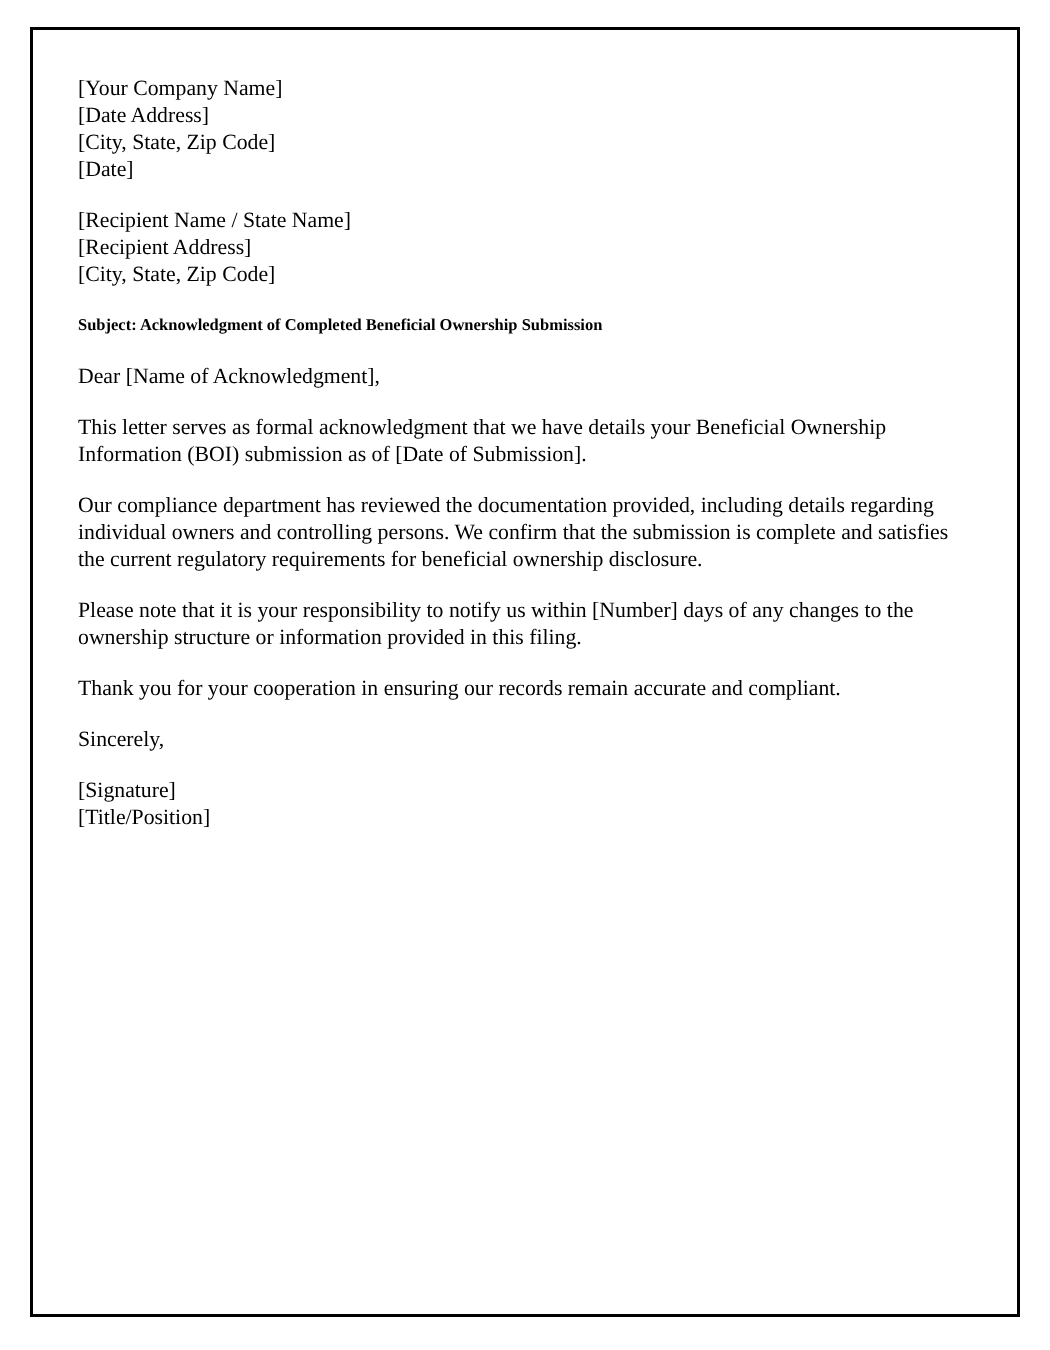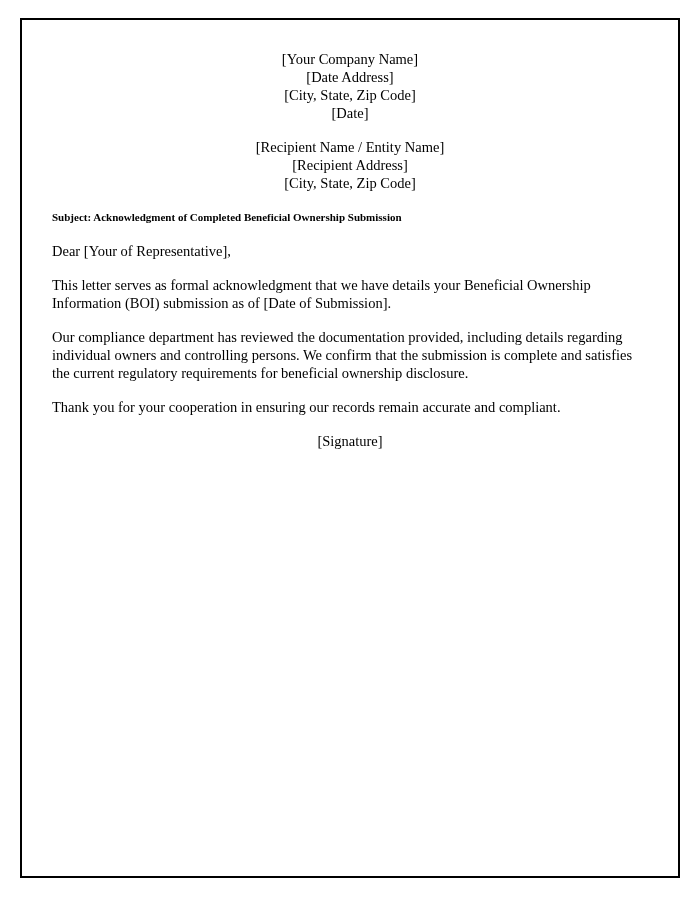--- a/index.html
+++ b/index.html
@@ -20,21 +20,20 @@
     background: #ffffff;
     padding: 30px 30px 0 30px;
     overflow: hidden;
   }
   .letter-text {
     font-size: 14.5px;
     line-height: 18px;
   }
   .block {
     margin-bottom: 16px;
-    text-align: center;
   }
   .line {
     font-size: 14.5px;
     line-height: 18px;
     white-space: pre-wrap;
   }
   .subject {
     font-weight: bold;
     font-size: 11px;
     line-height: 18px;
@@ -52,31 +51,34 @@
 <div class="page letter-text">
 
   <div class="block">
     <div class="line">[Your Company Name]</div>
     <div class="line">[Date Address]</div>
     <div class="line">[City, State, Zip Code]</div>
     <div class="line">[Date]</div>
   </div>
 
   <div class="block">
-    <div class="line">[Recipient Name / Entity Name]</div>
+    <div class="line">[Recipient Name / State Name]</div>
     <div class="line">[Recipient Address]</div>
     <div class="line">[City, State, Zip Code]</div>
   </div>
 
   <div class="subject">Subject: Acknowledgment of Completed Beneficial Ownership Submission</div>
 
-  <div class="para">Dear [Your of Representative],</div>
+  <div class="para">Dear [Name of Acknowledgment],</div>
 
   <div class="para">This letter serves as formal acknowledgment that we have details your Beneficial Ownership Information (BOI) submission as of [Date of Submission].</div>
   <div class="para">Our compliance department has reviewed the documentation provided, including details regarding individual owners and controlling persons. We confirm that the submission is complete and satisfies the current regulatory requirements for beneficial ownership disclosure.</div>
+  <div class="para">Please note that it is your responsibility to notify us within [Number] days of any changes to the ownership structure or information provided in this filing.</div>
   <div class="para">Thank you for your cooperation in ensuring our records remain accurate and compliant.</div>
 
+  <div class="para">Sincerely,</div>
 
   <div class="block">
     <div class="line">[Signature]</div>
+    <div class="line">[Title/Position]</div>
   </div>
 
 </div>
 
 </body></html>

